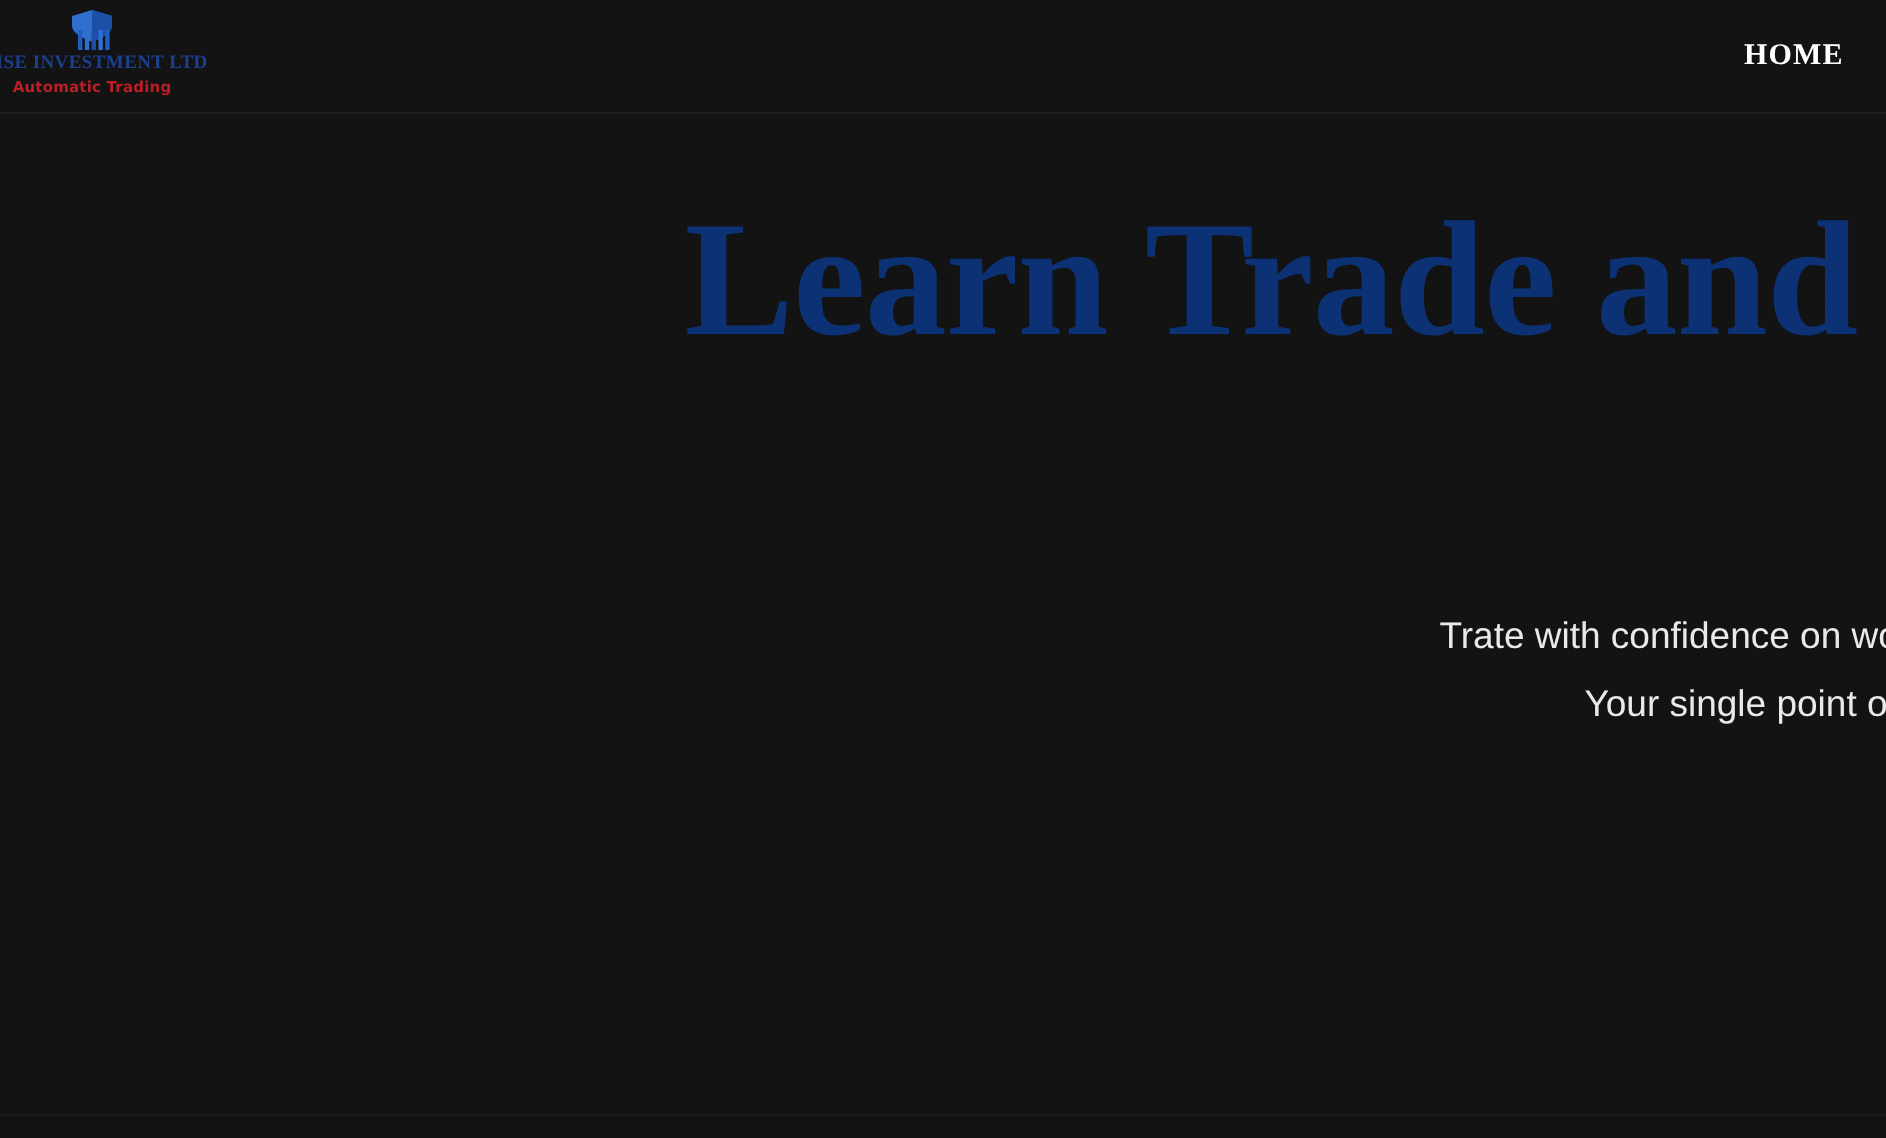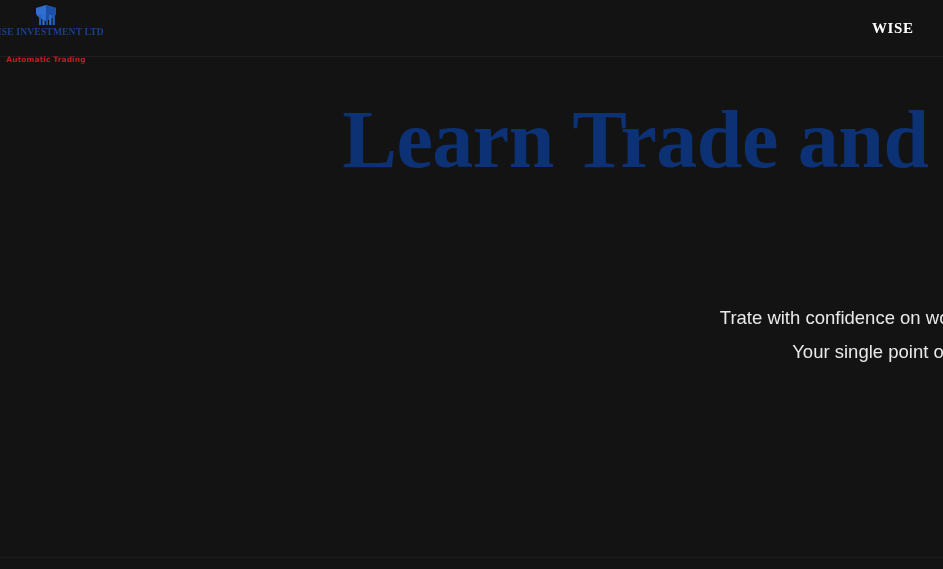--- a/index.html
+++ b/index.html
@@ -62,21 +62,21 @@
     white-space: nowrap;
   }
 
   .brand-tagline {
     font-family: "DejaVu Sans", sans-serif;
     font-size: 7.5px;
     font-weight: 700;
     letter-spacing: 0.1px;
     color: #bb1f24;
     white-space: nowrap;
-    margin-top: 18px;
+    margin-top: 2px;
   }
 
   .main-nav {
     position: absolute;
     left: 872px;
     top: 0;
     height: 57px;
     display: flex;
     align-items: center;
     gap: 26px;
@@ -167,21 +167,21 @@
           <rect x="12.8" y="11" width="2.2" height="10" fill="#1b4fa8"></rect>
           <rect x="16.2" y="11" width="2.2" height="10" fill="#2f6fd0"></rect>
           <rect x="19.6" y="11" width="2.2" height="10" fill="#1f5fc4"></rect>
         </svg>
       </span>
       <span class="brand-name">WISE INVESTMENT LTD</span>
       <span class="brand-tagline">Automatic Trading</span>
     </a>
 
     <nav class="main-nav">
-      <a class="nav-link" href="#">WISE</a>
+      <a class="nav-link" href="#">HOME</a>
 
     </nav>
 
   </header>
 
   <section class="hero">
     <div class="hero-inner">
 
       <h1 class="hero-title">Learn Trade and Earn With Us</h1>
 

